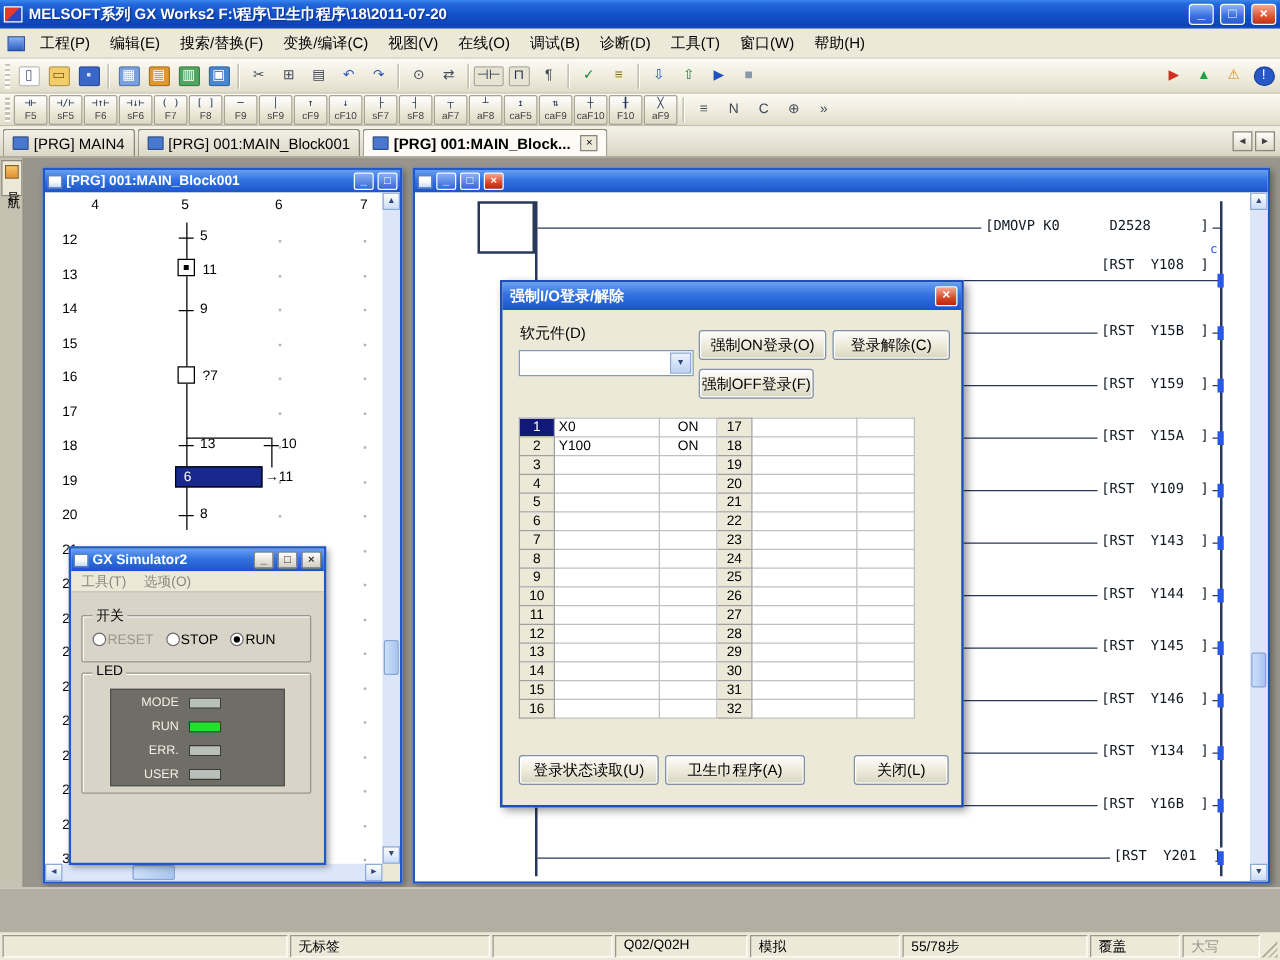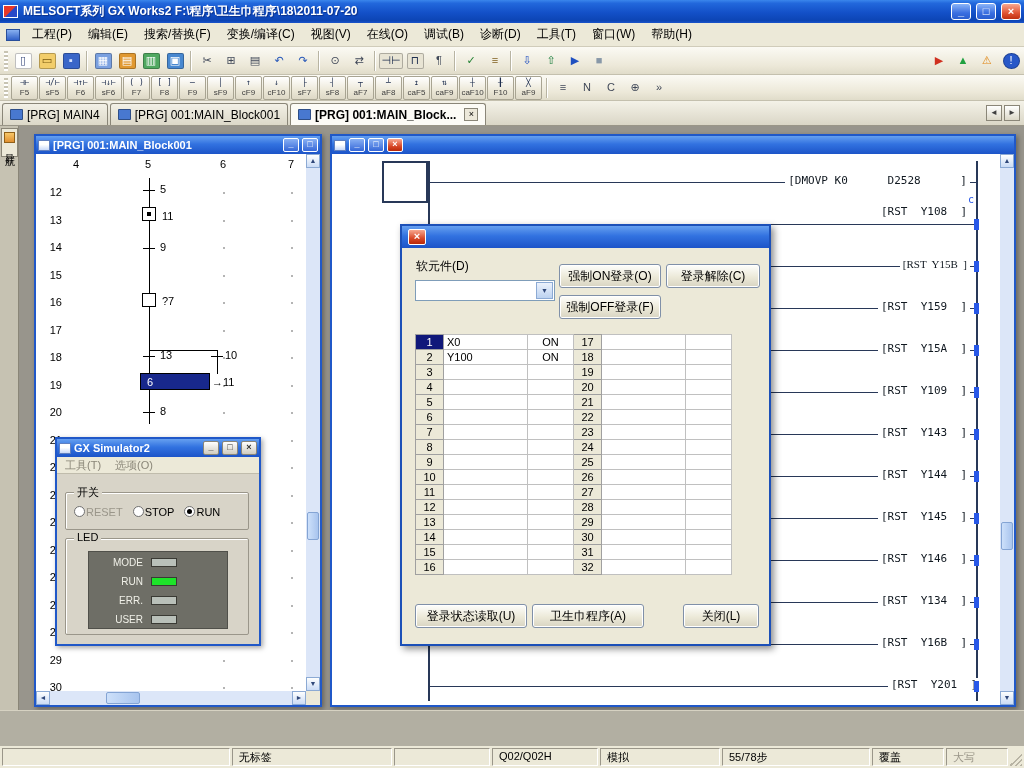--- a/index.html
+++ b/index.html
@@ -84,32 +84,32 @@
 .dlg-title{height:22px;display:flex;align-items:center;padding:0 3px 0 6px;background:linear-gradient(180deg,#66a0f0,#3272e0 45%,#1c54c8);color:#fff;font-weight:bold;font-size:12px;}
 .dlg-title .dtext{flex:1;}
 .dlg-close{width:18px;height:16px;border:1px solid #fff;border-radius:2px;background:linear-gradient(180deg,#f8a890,#d84828 60%,#b82808);color:#fff;font-size:11px;line-height:13px;text-align:center;font-weight:bold;}
 .dlg-body{position:relative;height:calc(100% - 22px);font-size:12px;}
 .dlg-label{position:absolute;left:14px;top:10px;}
 .combo{position:absolute;left:13px;top:32px;width:140px;height:21px;background:#fff;border:1px solid #7f9db9;}
 .combo-btn{position:absolute;top:1px;right:1px;width:17px;height:17px;background:linear-gradient(180deg,#ecf2fc,#bcd2f0);border:1px solid #8caad4;color:#30487a;font-size:7px;line-height:15px;text-align:center;}
 .dbtn{position:absolute;height:24px;border:1px solid #8090a8;border-radius:3px;background:linear-gradient(180deg,#fefefc,#ece9d8 55%,#d8d4c2);font-size:12px;display:flex;align-items:center;justify-content:center;box-shadow:inset 0 0 0 1px #fff;white-space:nowrap;}
 #btn-force-on{left:157px;top:16px;width:102px;}
 #btn-unreg{left:264px;top:16px;width:94px;}
-#btn-force-off{left:157px;top:47px;width:102px;}
+#btn-force-off{left:157px;top:47px;width:92px;}
 #btn-read{left:13px;top:356px;width:112px;}
 #btn-batch{left:130px;top:356px;width:112px;}
 #btn-dclose{left:281px;top:356px;width:76px;}
 #fio-table{position:absolute;left:13px;top:86px;border-collapse:collapse;background:#fff;font-size:11px;table-layout:fixed;}
 #fio-table th{background:#ece9d8;border:1px solid #a0a0a0;font-weight:normal;height:16px;padding:0 2px;}
 #fio-table td{border:1px solid #c0c0c0;height:15px;padding:0 3px;overflow:hidden;white-space:nowrap;}
 #fio-table td.noc{background:#ece9d8;border:1px solid #a0a0a0;text-align:center;}
 #fio-table td.selc{background:#10187a;color:#fff;}
 #fio-table td.onoff{text-align:center;}
 
-#simulator{left:55px;top:311px;width:206px;height:209px;}
+#simulator{left:55px;top:311px;width:206px;height:255px;}
 #simulator .cwin-body{background:#d8d4c8;}
 #sim-menu{height:17px;display:flex;gap:14px;padding:1px 8px;background:#ece9d8;border-bottom:1px solid #c0bcac;font-size:11px;color:#8a8678;}
 #sim-area{position:relative;height:calc(100% - 17px);}
 .grp{position:absolute;border:1px solid #9a968a;border-radius:2px;box-shadow:inset 1px 1px 0 #fff;}
 .grp-legend{position:absolute;top:-8px;left:8px;background:#d8d4c8;padding:0 3px;font-size:11px;}
 #grp-switch{left:8px;top:18px;width:184px;height:38px;}
 #grp-led{left:8px;top:64px;width:184px;height:97px;}
 #sim-switches{position:absolute;left:8px;top:13px;display:flex;gap:10px;align-items:center;}
 .radio{display:flex;align-items:flex-start;gap:1px;font-size:11px;}
 .radio .rb{width:11px;height:11px;border-radius:50%;border:1px solid #707070;background:#fff;position:relative;}
@@ -489,21 +489,21 @@
             <div class="lad-rail" style="left: 96px; top: 7px; bottom: 4px;"></div>
             <div class="lad-rail" style="right: 22px; top: 7px; bottom: 4px;"></div>
             <div class="lad-selbox" style="left: 50px; top: 7px; width: 46px; height: 42px;"></div>
             <div class="lrung-line" style="left: 98px; right: 24px; top: 28px;"></div>
             <div class="lrung-lbl" style="right: 30px; top: 20px;">[DMOVP K0      D2528      ]</div>
             <div class="lad-mon" style="right: 26px; top: 40px;">c</div>
             <div class="lrung-line" style="left: 98px; right: 24px; top: 70px;"></div>
             <div class="lrung-lbl" style="right: 30px; top: 51px;">[RST  Y108  ]</div>
             <div class="lad-mark" style="right: 21px; top: 65px;"></div>
             <div class="lrung-line" style="left: 98px; right: 24px; top: 112px;"></div>
-            <div class="lrung-lbl" style="right: 30px; top: 104px; font-family: Liberation Serif, serif;">[RST  Y15B  ]</div>
+            <div class="lrung-lbl" style="right: 30px; top: 104px;">[RST  Y15B  ]</div>
             <div class="lad-mark" style="right: 21px; top: 107px;"></div>
             <div class="lrung-line" style="left: 98px; right: 24px; top: 154px;"></div>
             <div class="lrung-lbl" style="right: 30px; top: 146px;">[RST  Y159  ]</div>
             <div class="lad-mark" style="right: 21px; top: 149px;"></div>
             <div class="lrung-line" style="left: 98px; right: 24px; top: 196px;"></div>
             <div class="lrung-lbl" style="right: 30px; top: 188px;">[RST  Y15A  ]</div>
             <div class="lad-mark" style="right: 21px; top: 191px;"></div>
             <div class="lrung-line" style="left: 98px; right: 24px; top: 238px;"></div>
             <div class="lrung-lbl" style="right: 30px; top: 230px;">[RST  Y109  ]</div>
             <div class="lad-mark" style="right: 21px; top: 233px;"></div>
@@ -532,20 +532,21 @@
       <div class="sbar v full">
             <div class="sb-btn" style="top: 0px; left: 0px;">▲</div>
             <div class="sb-btn" style="bottom: 0px; left: 0px;">▼</div>
             <div class="sb-thumb" style="top: 368px; left: 1px; right: 1px; height: 28px;"></div>
           </div>
         </div>
     </div>
 
     <div id="fio-dialog">
       <div class="dlg-title">
+        <div class="dtext">强制I/O登录/解除</div>
         <div class="dlg-close">×</div>
       </div>
       <div class="dlg-body">
         <div class="dlg-label">软元件(D)</div>
         <div class="combo">
           <div class="combo-btn">▼</div>
         </div>
         <div class="dbtn" id="btn-force-on">强制ON登录(O)</div>
         <div class="dbtn" id="btn-unreg">登录解除(C)</div>
         <div class="dbtn" id="btn-force-off">强制OFF登录(F)</div>

